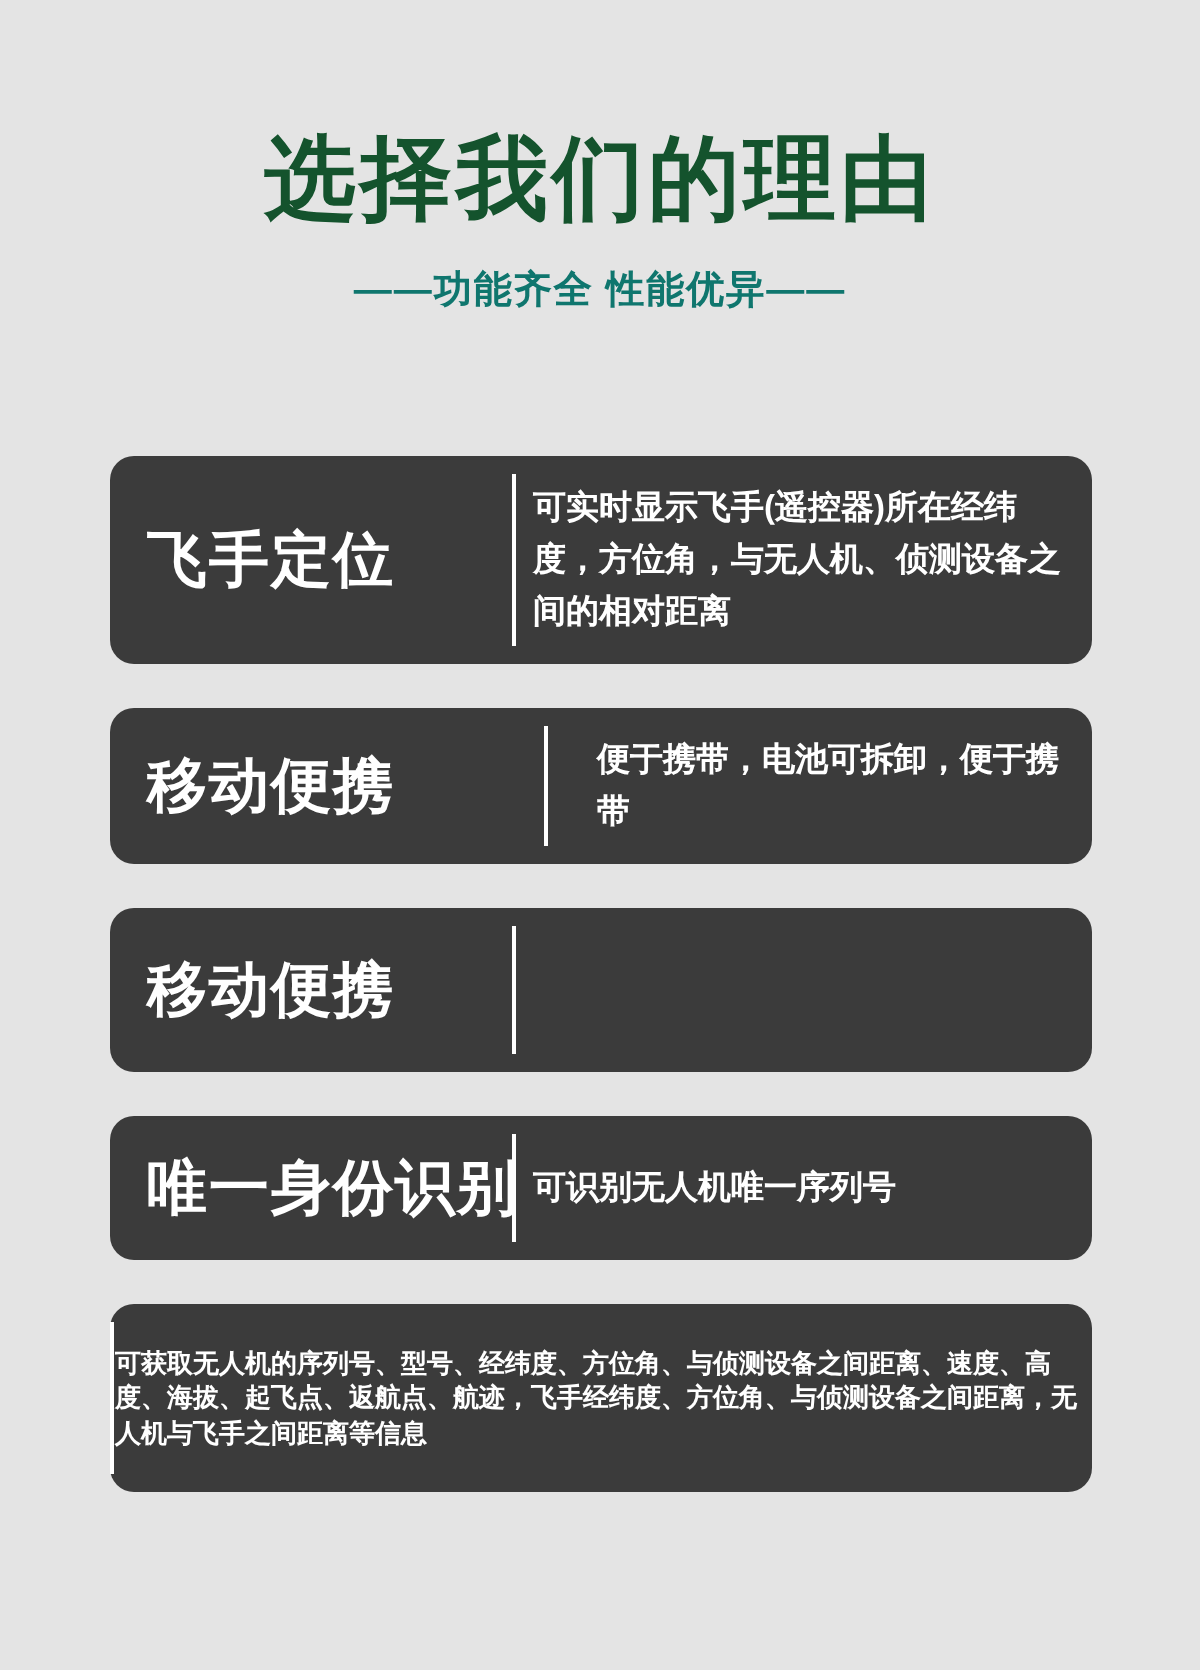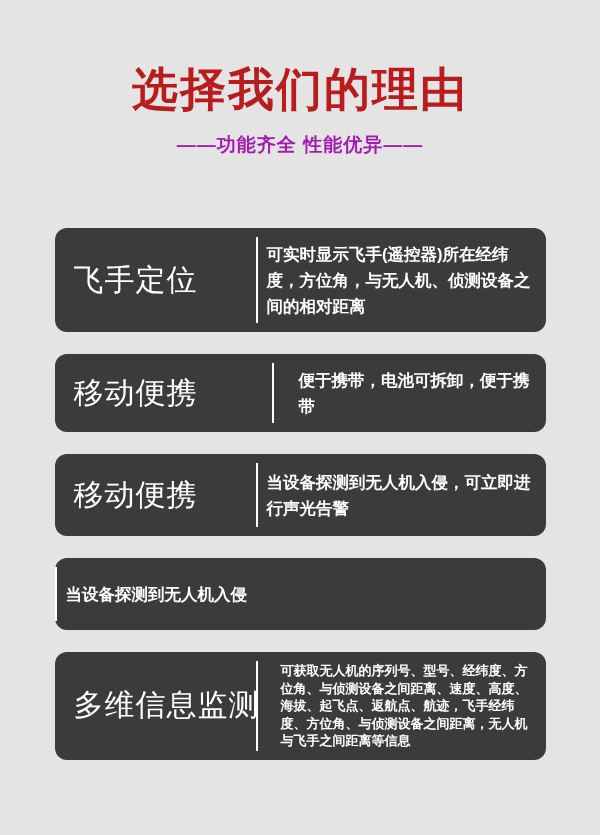--- a/index.html
+++ b/index.html
@@ -10,28 +10,28 @@
     background: #e4e4e4;
     font-family: "Liberation Sans", "DejaVu Sans", sans-serif;
     overflow: hidden;
   }
   .header { text-align: center; padding-top: 62px; }
   .page-title {
     margin: 0;
     font-size: 46px;
     line-height: 1.2;
     font-weight: 700;
-    color: #b91c1c;
+    color: #14532d;
     letter-spacing: 2px;
   }
   .page-subtitle {
     margin-top: 15px;
     font-size: 19px;
     font-weight: 700;
-    color: #a21caf;
+    color: #0f766e;
     letter-spacing: 1px;
   }
   .cards {
     width: 491px;
     margin: 70px auto 0;
     display: flex;
     flex-direction: column;
     gap: 22px;
   }
   .card {
@@ -39,21 +39,21 @@
     align-items: center;
     background: #3b3b3b;
     border-radius: 12px;
     color: #ffffff;
   }
   .card-title {
     flex: none;
     width: 201px;
     padding-left: 19px;
     font-size: 30px;
-    font-weight: 400;
+    font-weight: 700;
     letter-spacing: 1px;
     white-space: nowrap;
   }
   .card-divider {
     flex: none;
     width: 2px;
     align-self: stretch;
     margin: 9px 0;
     background: #ffffff;
   }
@@ -65,21 +65,21 @@
     font-weight: 700;
   }
   .card.h1 { min-height: 83px; }
   .card.h2 { min-height: 75px; gap: 16px; }
   .card.h3 { min-height: 82px; }
   .card.h4 { min-height: 72px; }
   .card.h5 { min-height: 94px; }
   .card.h5 .card-desc {
     font-size: 13px;
     line-height: 17.5px;
-    padding: 10px 6px 10px 23px;
+    padding: 10px 6px 10px 1px;
   }
 </style>
 </head>
 <body>
 
 <div class="header">
   <h1 class="page-title">选择我们的理由</h1>
   <div class="page-subtitle">——功能齐全 性能优异——</div>
 </div>
 
@@ -93,27 +93,26 @@
 
   <div class="card h2">
     <div class="card-title">移动便携</div>
     <div class="card-divider"></div>
     <div class="card-desc">便于携带，电池可拆卸，便于携带</div>
   </div>
 
   <div class="card h3">
     <div class="card-title">移动便携</div>
     <div class="card-divider"></div>
-    <div class="card-desc">当设备探测到无人机入侵，可立即进行声光告警</div>
   </div>
 
   <div class="card h4">
+    <div class="card-title">唯一身份识别</div>
     <div class="card-divider"></div>
-    <div class="card-desc">当设备探测到无人机入侵</div>
+    <div class="card-desc">可识别无人机唯一序列号</div>
   </div>
 
   <div class="card h5">
-    <div class="card-title">多维信息监测</div>
     <div class="card-divider"></div>
     <div class="card-desc">可获取无人机的序列号、型号、经纬度、方位角、与侦测设备之间距离、速度、高度、海拔、起飞点、返航点、航迹，飞手经纬度、方位角、与侦测设备之间距离，无人机与飞手之间距离等信息</div>
   </div>
 
 </div>
 
 </body></html>

